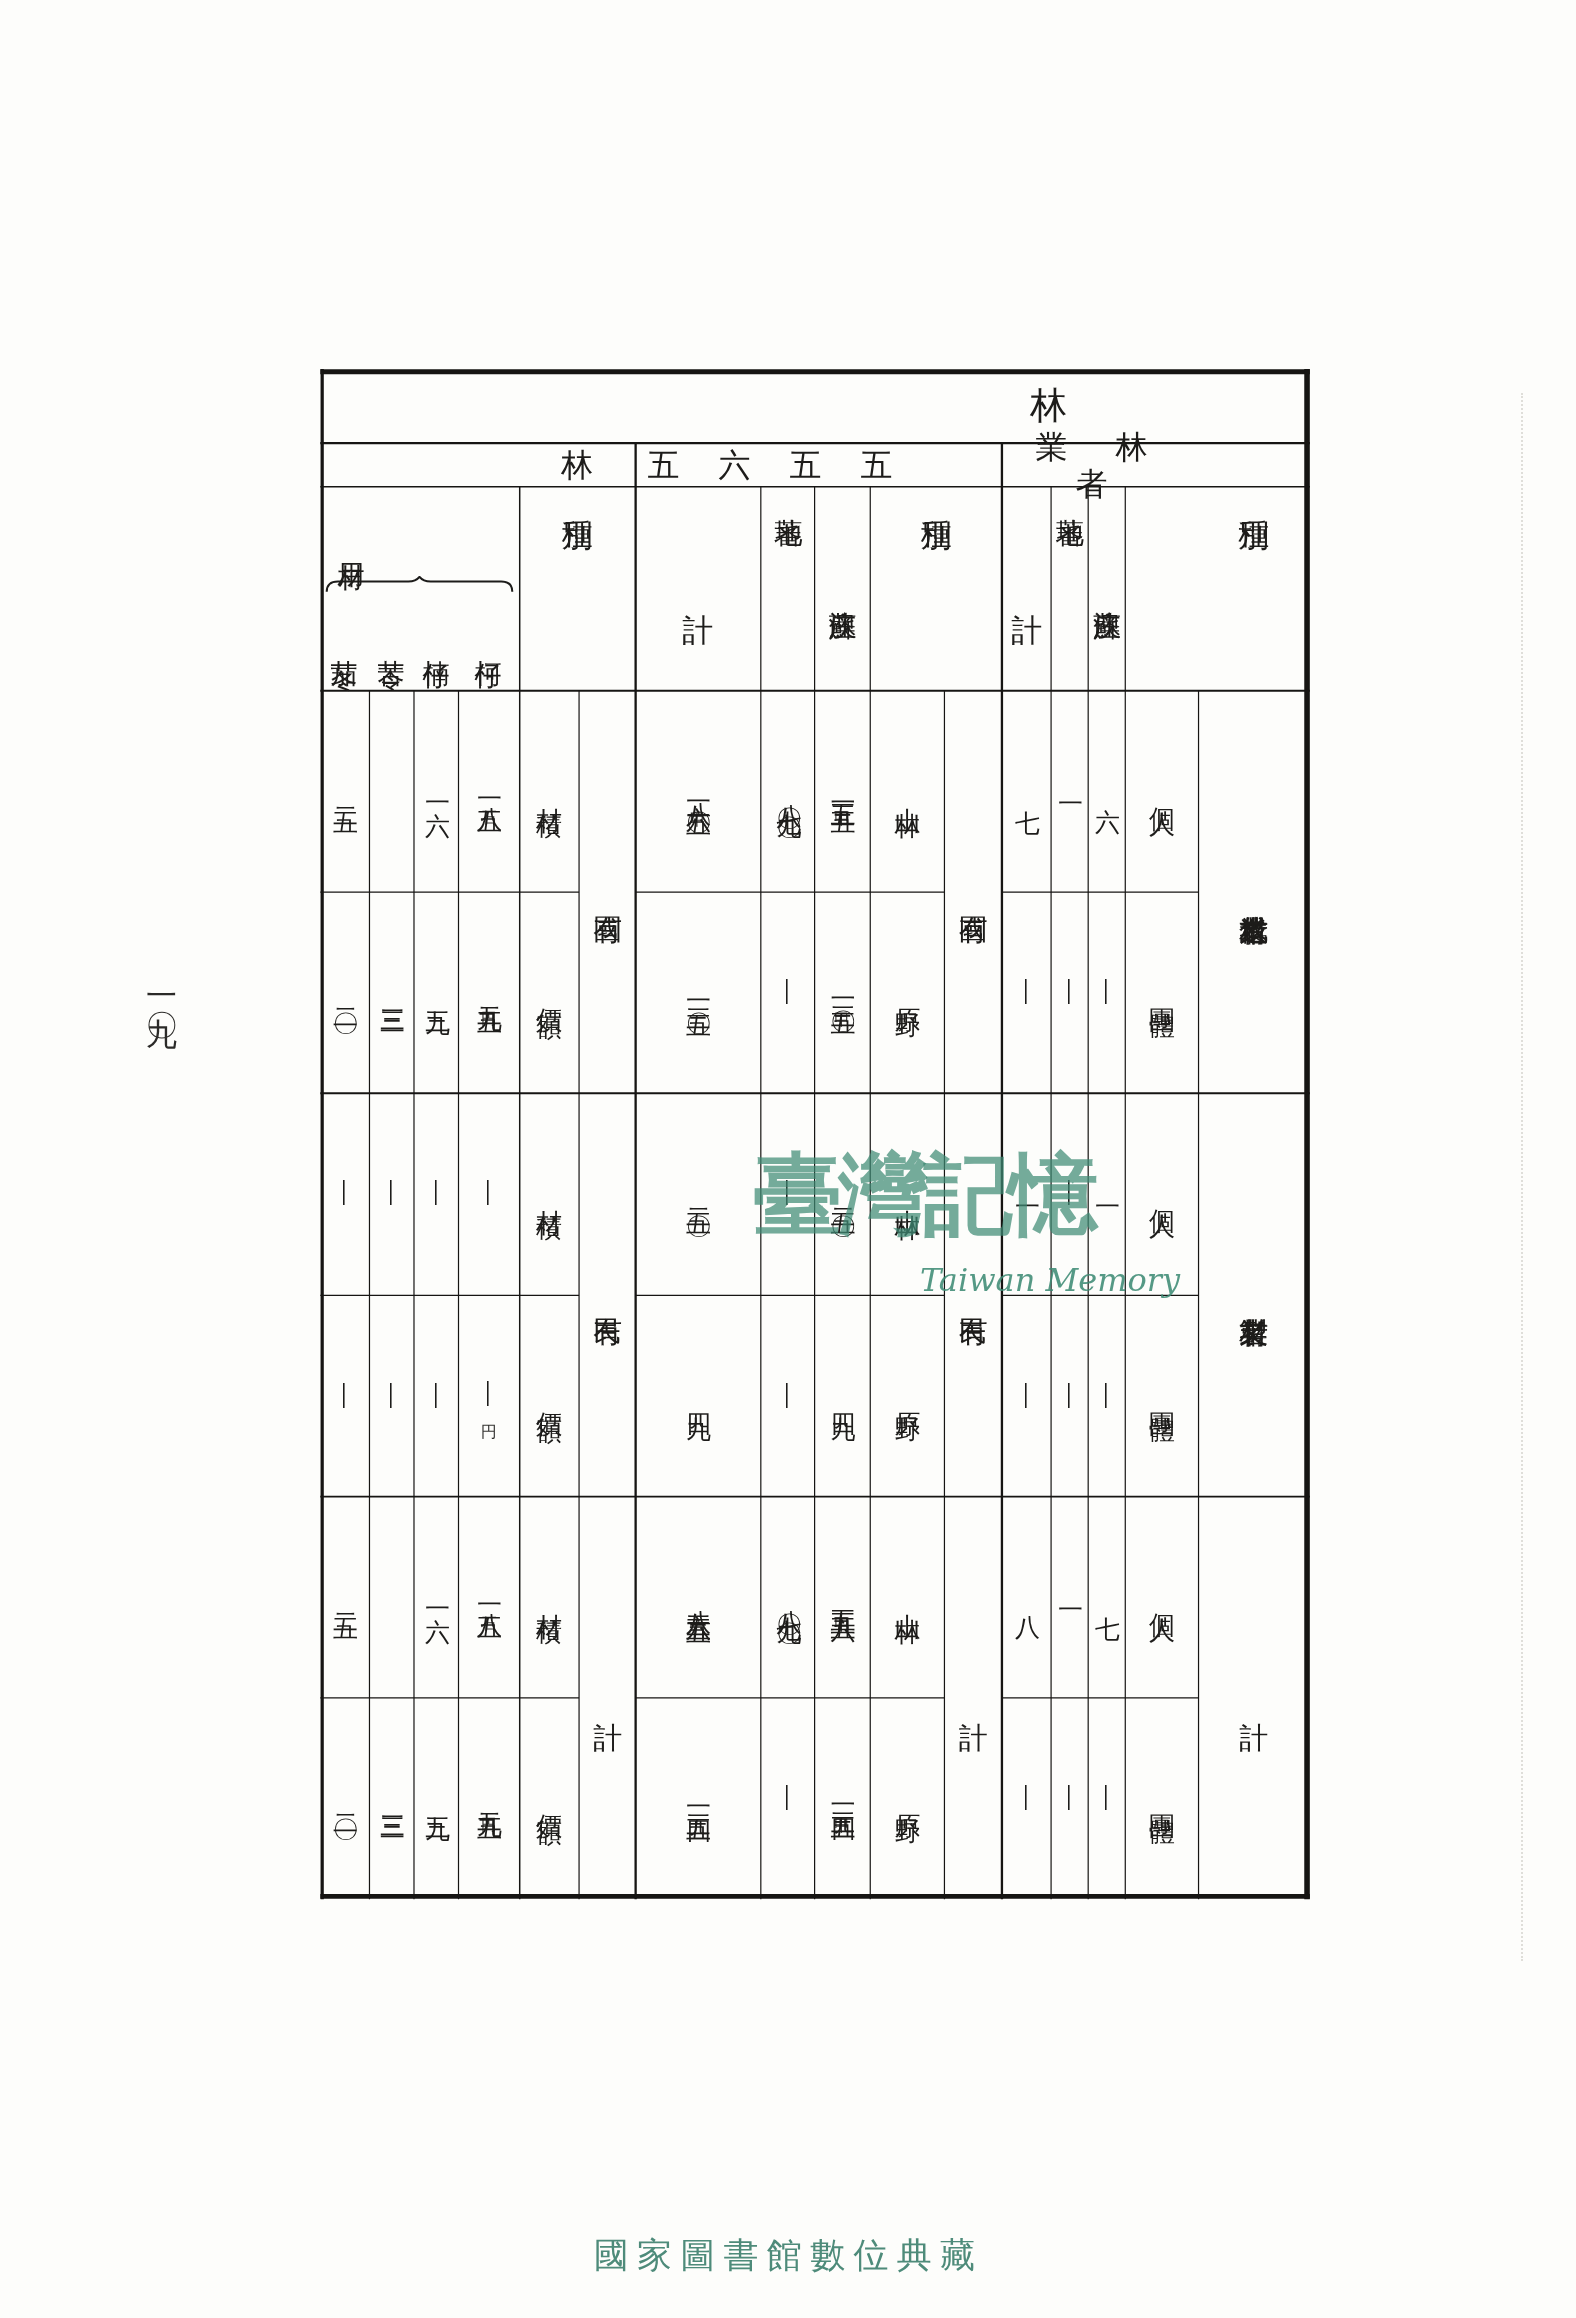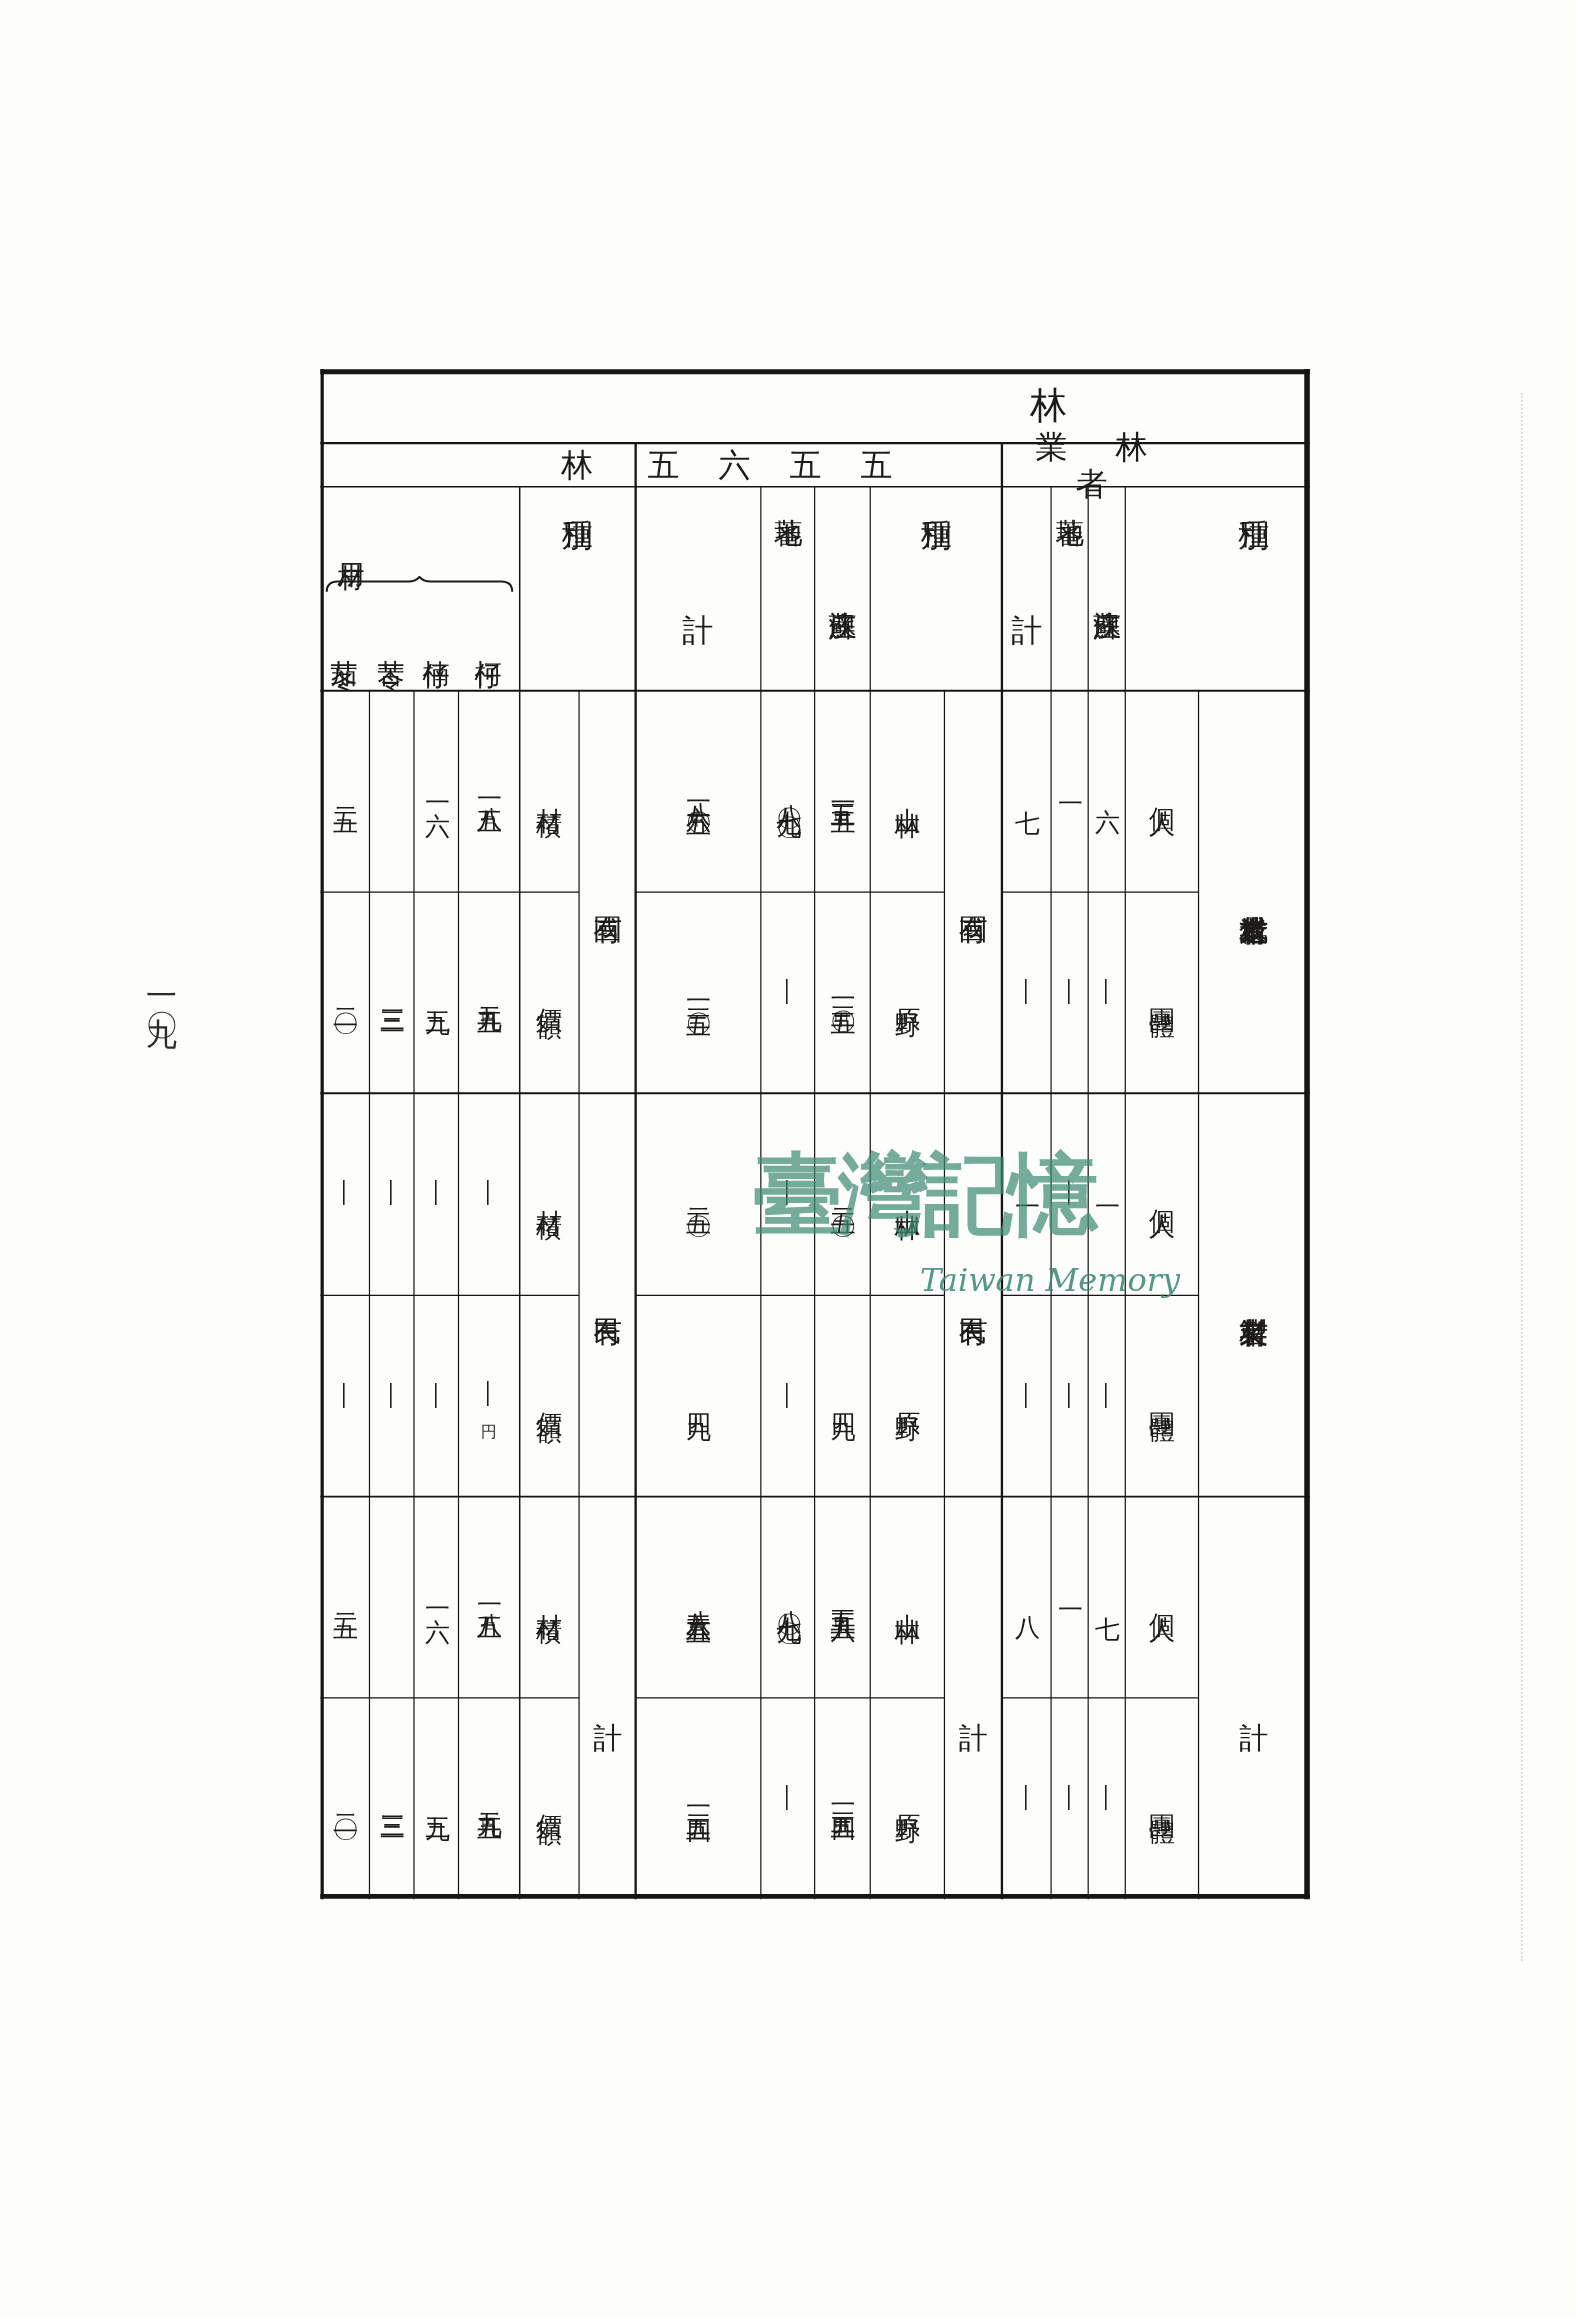--- a/index.html
+++ b/index.html
@@ -349,15 +349,16 @@
 
   </div>
 
   <div class="watermark">
     <div class="wm-cjk" style="color:rgba(62,139,116,0.72);">臺灣記憶</div>
     <div class="wm-latin" style="color:rgba(62,139,116,0.88);">Taiwan Memory</div>
   </div>
 
   <div class="edge"></div>
 
+  <div class="footer" style="color:#4E8B7A;">國家圖書館數位典藏</div>
 
 </div>
 
 
 </body></html>

